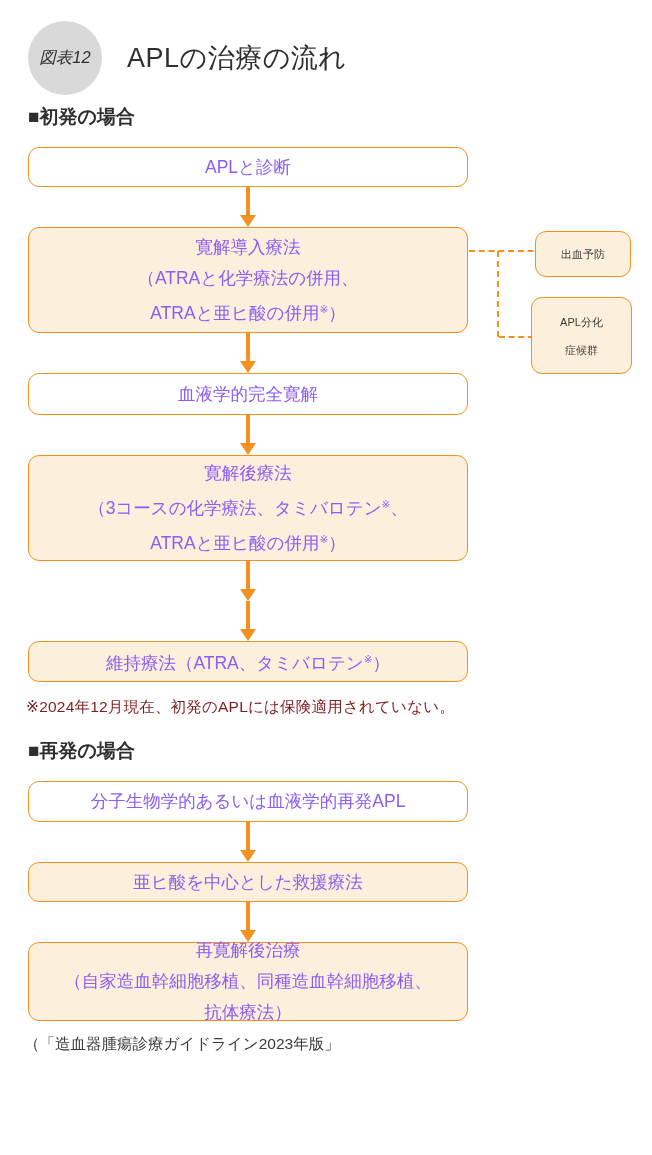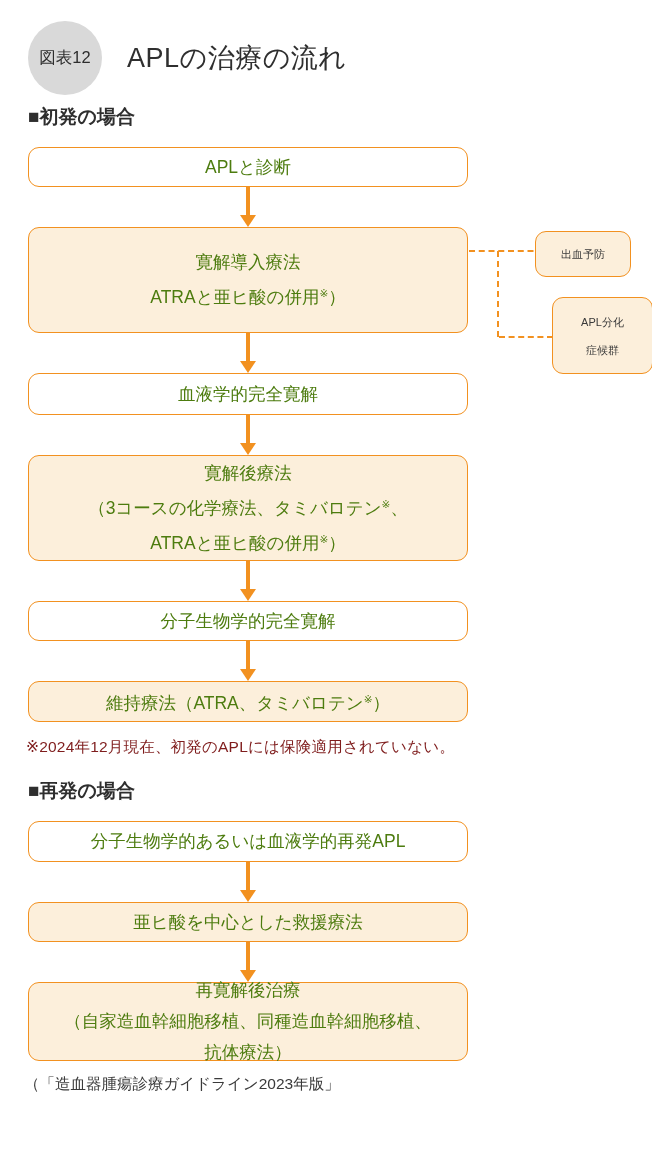--- a/index.html
+++ b/index.html
@@ -17,33 +17,33 @@
     overflow:hidden;
   }
   .page{position:relative;width:652px;height:1155px;}
 
   
   .fig-header{display:flex;align-items:center;margin:20px 0 0 28px;height:75px;}
   .badge{
     width:74px;height:74px;border-radius:50%;
     background:var(--badge-fill);
     display:flex;align-items:center;justify-content:center;
-    font-size:16.5px;letter-spacing:0px;color:#2e2e2e;flex:0 0 auto;
+    font-size:16.5px;letter-spacing:0px;color:#2e2e2e;flex:0 0 auto;font-style:italic;
   }
   .title{font-size:27px;font-weight:500;color:#2f2f2f;margin-left:25px;letter-spacing:0.5px;}
 
   
   .sec-heading{font-size:19px;font-weight:700;color:#2e2e2e;margin:9px 0 17px 28px;line-height:26px;}
 
   
   .flow{width:440px;margin-left:28px;}
   .fbox{
     width:440px;border:1.5px solid var(--accent);border-radius:11px;
     display:flex;flex-direction:column;align-items:center;justify-content:center;
-    text-align:center;font-size:17.5px;line-height:31px;color:#4d7c0f;
+    text-align:center;font-size:17.5px;line-height:31px;color:#8b5cf6;
     background:#ffffff;
   }
   .fbox.fill{background:var(--box-fill);}
   .h1line{height:40px;}
   .h3line{height:106px;}
   sup.ref{font-size:10.5px;vertical-align:6px;letter-spacing:0;}
 
   
   .arrow{width:440px;height:40px;display:flex;flex-direction:column;align-items:center;}
   .arrow .stem{width:3.5px;flex:1 1 auto;background:var(--accent);}
@@ -66,21 +66,21 @@
   }
   .rhead1{left:524px;top:17px;}
   .rhead2{left:524px;top:102px;}
   .sidebox{
     position:absolute;border:1.5px solid var(--accent);border-radius:11px;
     background:var(--box-fill);display:flex;flex-direction:column;
     align-items:center;justify-content:center;text-align:center;
     font-size:11px;line-height:28px;color:#3a3a3a;
   }
   .side-bleed{left:507px;top:4px;width:96px;height:46px;}
-  .side-ds{left:524px;top:70px;width:101px;height:77px;}
+  .side-ds{left:503px;top:70px;width:101px;height:77px;}
 
   
   .footnote{margin:15px 0 4px 26px;font-size:15.5px;color:#7f1d1d;letter-spacing:0.2px;}
   .source{margin:10px 0 0 24px;font-size:15.5px;line-height:25px;color:#3a3a3a;}
 </style>
 </head>
 <body>
 
 <div class="page">
 
@@ -98,20 +98,21 @@
     </div>
 
     <div class="arrow">
       <div class="stem"></div>
       <div class="head"></div>
     </div>
 
     <div class="induction-wrap">
       <div class="fbox fill h3line">
         <div><span>寛解導入療法</span></div>
+        <div><span>（ATRAと化学療法の併用、</span></div>
         <div><span>ATRAと亜ヒ酸の併用</span><sup class="ref">※</sup><span>）</span></div>
       </div>
 
       <div class="dash dash-h1"></div>
       <div class="rhead rhead1"></div>
       <div class="dash dash-v"></div>
       <div class="dash dash-h2"></div>
       <div class="rhead rhead2"></div>
 
       <div class="sidebox side-bleed">
@@ -141,23 +142,20 @@
       <div><span>寛解後療法</span></div>
       <div><span>（3コースの化学療法、タミバロテン</span><sup class="ref">※</sup><span>、</span></div>
       <div><span>ATRAと亜ヒ酸の併用</span><sup class="ref">※</sup><span>）</span></div>
     </div>
 
     <div class="arrow">
       <div class="stem"></div>
       <div class="head"></div>
     </div>
 
-    <div class="fbox h1line">
-      <span>分子生物学的完全寛解</span>
-    </div>
 
     <div class="arrow">
       <div class="stem"></div>
       <div class="head"></div>
     </div>
 
     <div class="fbox fill h1line" style="height:41px">
       <div><span>維持療法（ATRA、タミバロテン</span><sup class="ref">※</sup><span>）</span></div>
     </div>
 

